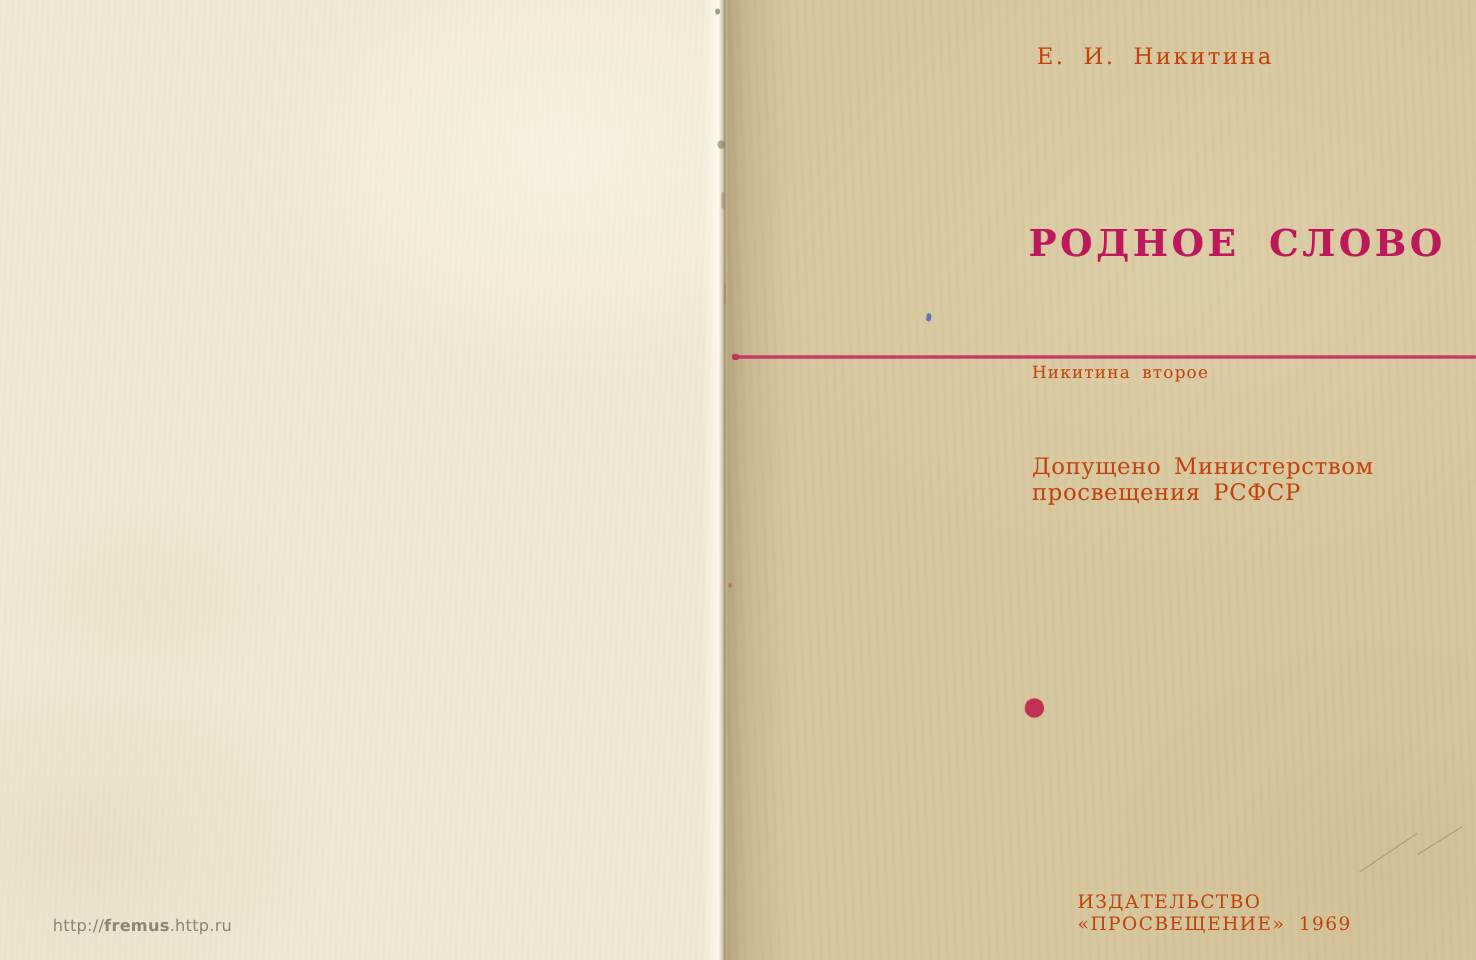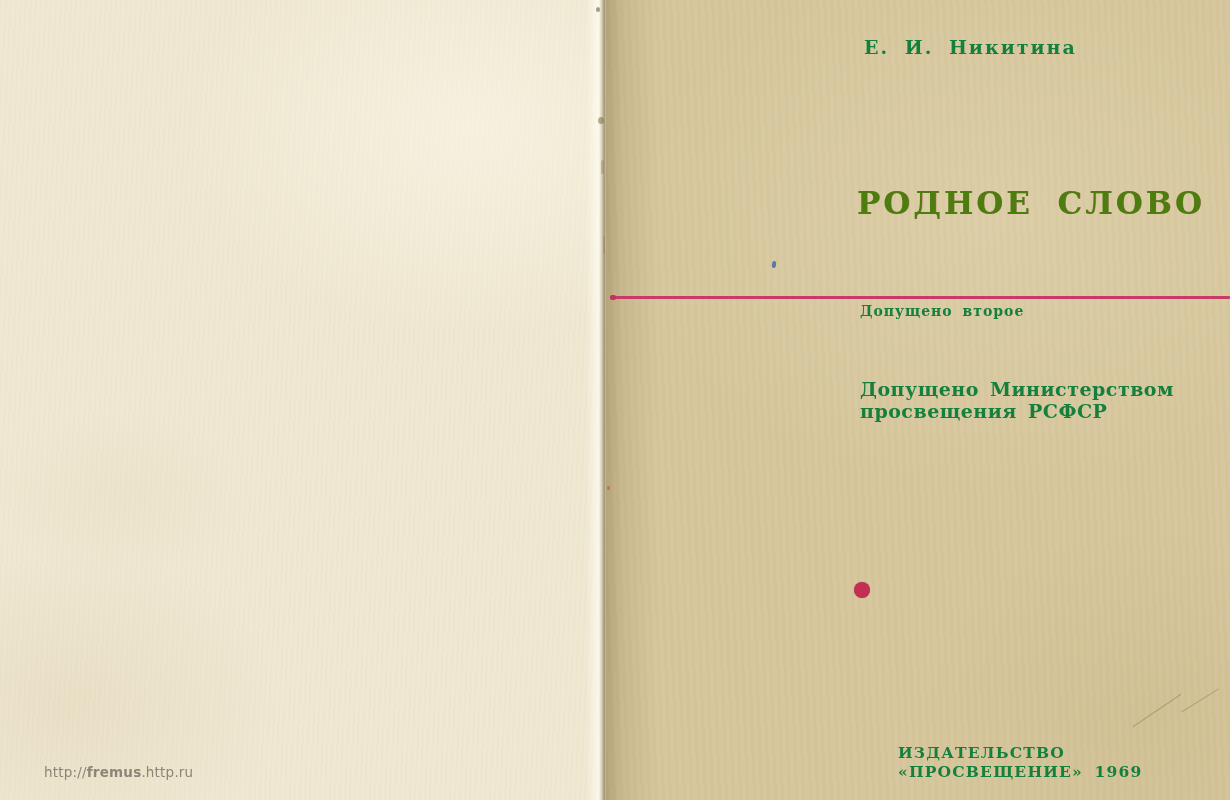--- a/index.html
+++ b/index.html
@@ -66,38 +66,38 @@
       linear-gradient(to right,
         rgba(104,85,46,0.30) 0px,
         rgba(104,85,46,0.12) 16px,
         rgba(104,85,46,0.0) 52px),
       radial-gradient(ellipse 500px 360px at 62% 28%, rgba(255,250,228,0.14), rgba(255,250,228,0) 75%),
       radial-gradient(ellipse 320px 260px at 88% 90%, rgba(150,125,70,0.08), rgba(150,125,70,0) 75%),
       repeating-linear-gradient(88deg, rgba(130,108,60,0.025) 0 3px, rgba(255,255,255,0.02) 3px 7px);
   }
 
   .ink {
-    color: #15803d;
-    font-weight: bold;
+    color: #c2410c;
+    font-weight: normal;
   }
 
   .author-line {
     position: absolute;
     left: 864px; top: 36px;
     font-size: 19px;
     letter-spacing: 2px;
     word-spacing: 7px;
   }
 
   .book-title {
     position: absolute;
     left: 857px; top: 185px;
     font-size: 31px;
     font-weight: bold;
-    color: #4d7c0f;
+    color: #be185d;
     letter-spacing: 3px;
     word-spacing: 11px;
     text-shadow: 0.4px 0.4px 0 rgba(160,40,80,0.4);
   }
 
   .book-subtitle {
     position: absolute;
     left: 857px; top: 239px;
     font-size: 17px;
     letter-spacing: 1.5px;
@@ -202,21 +202,21 @@
 
   <div class="right-page"></div>
 
   <div class="author-line ink">Е. И. Никитина</div>
 
   <div class="book-title">РОДНОЕ СЛОВО</div>
 
 
   <div class="accent-rule"></div>
 
-  <div class="edition-line ink">Допущено второе</div>
+  <div class="edition-line ink">Никитина второе</div>
 
   <div class="approval-line ink">Допущено Министерством просвещения РСФСР</div>
 
   <div class="accent-dot"></div>
 
   <div class="imprint-line ink">ИЗДАТЕЛЬСТВО «ПРОСВЕЩЕНИЕ» 1969</div>
 
   <div class="blue-speck"></div>
   <div class="speck s1"></div>
   <div class="speck s2"></div>

